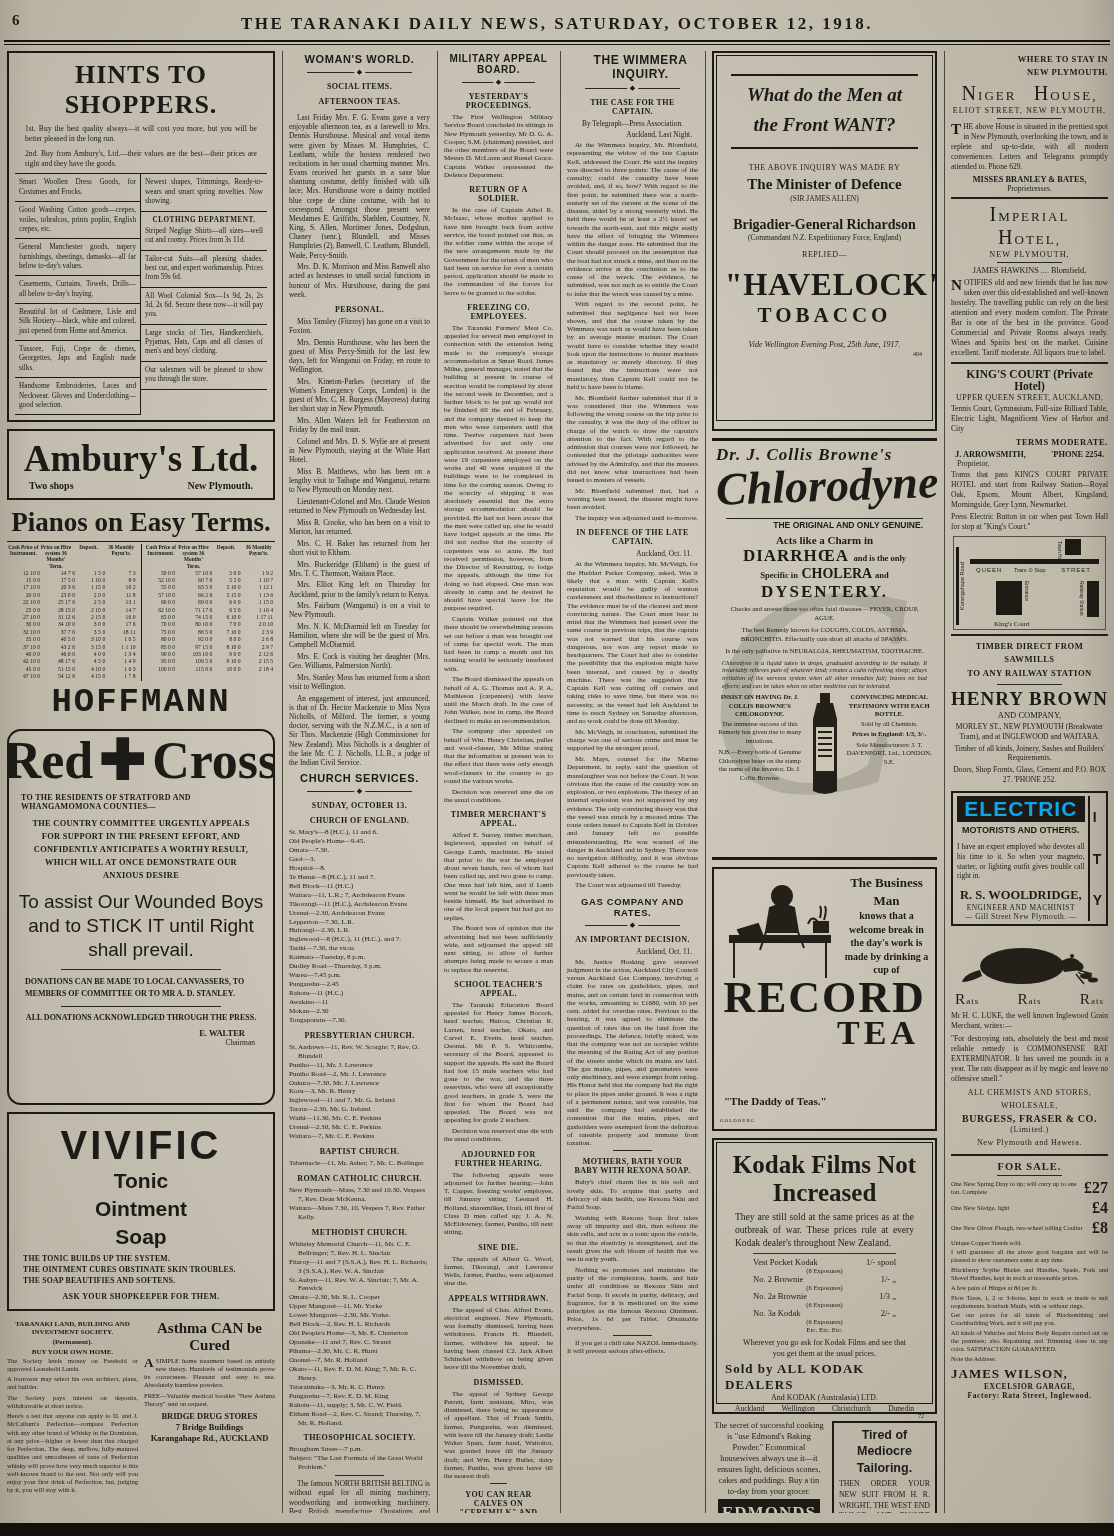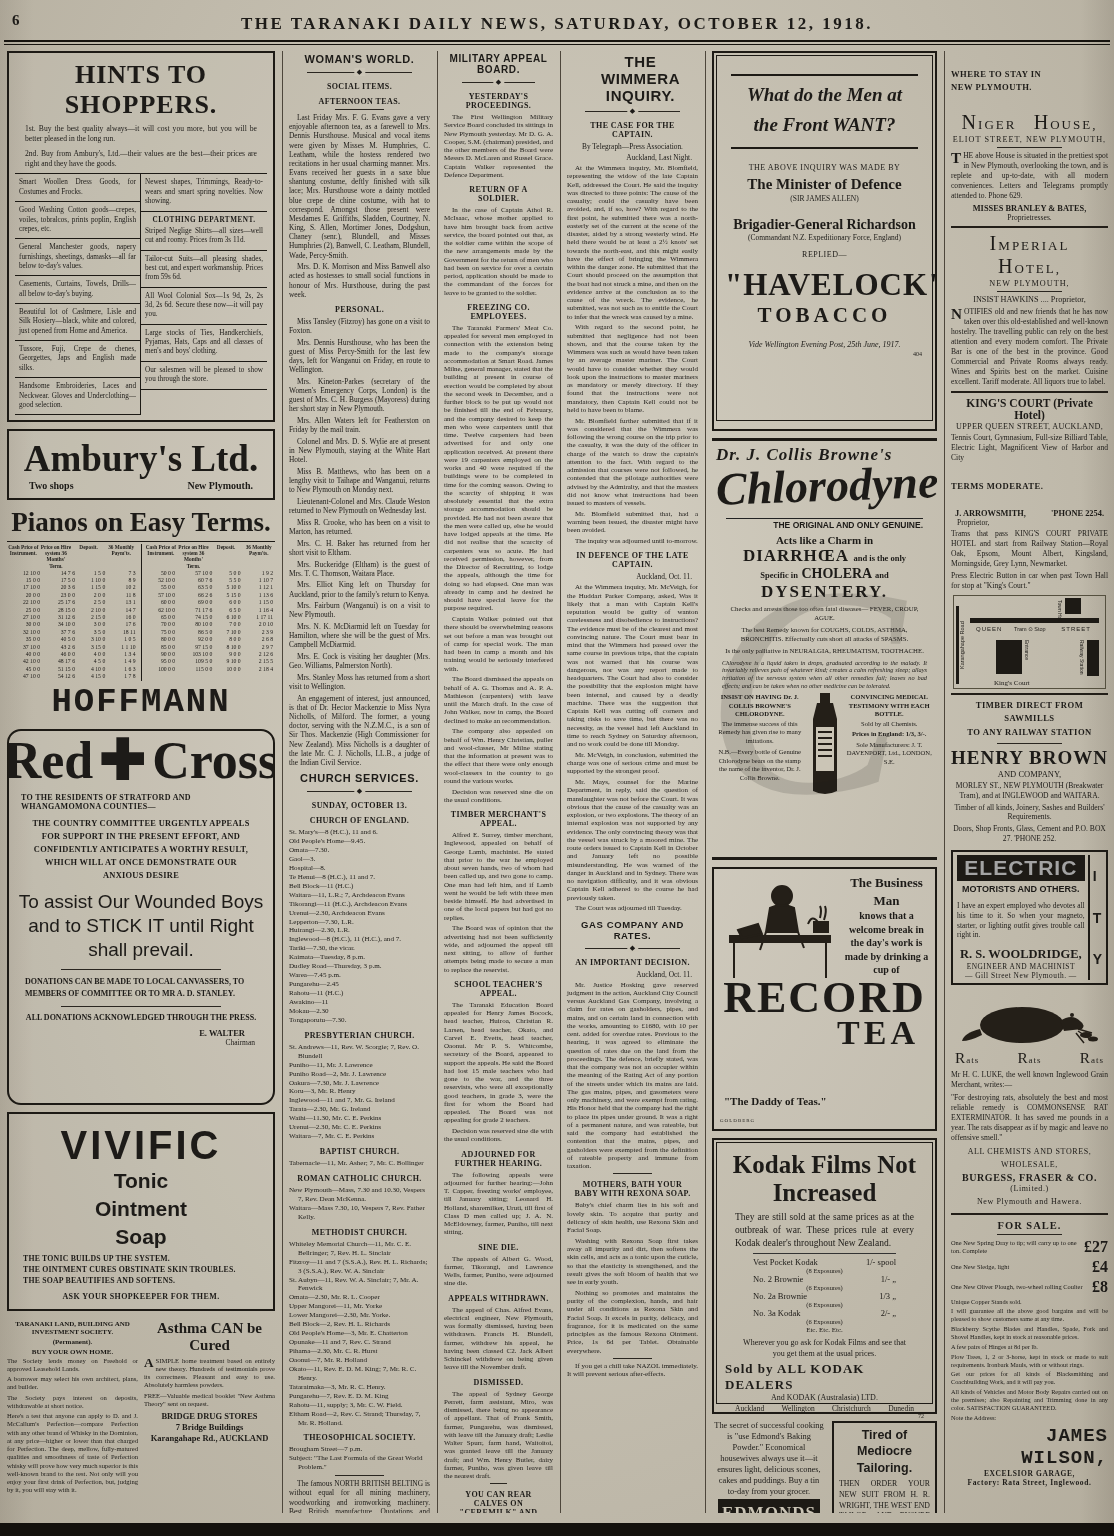--- a/index.html
+++ b/index.html
@@ -135,21 +135,21 @@
     padding:2px 2px;margin:2px 6px;}
   .edm-logo .b1{font-size:17px;letter-spacing:1px;}
   .wri{flex:1;border:2px solid #1d1a15;padding:4px 5px;}
   .wri-t{font-family:"Liberation Sans",sans-serif;font-size:12.5px;font-weight:bold;text-align:center;line-height:1.3;margin-bottom:3px;}
   .wri-p{font-size:7.8px;line-height:1.4;text-align:justify;}
 
   
   .smallcaps-name{font-size:13px;text-align:center;letter-spacing:2px;margin:3px 0 1px;}
   .smallcaps-name .w{display:inline-block;margin:0 6px;}
   .smallcaps-name .w::first-letter{font-size:1.55em;}
-  .c6head{font-size:8.6px;font-weight:bold;text-align:left;letter-spacing:.5px;line-height:1.5;margin:17px 0;}
+  .c6head{font-size:8.6px;font-weight:bold;text-align:right;letter-spacing:.5px;line-height:1.5;margin:2px 0;}
   .c6addr{font-size:8.2px;text-align:center;letter-spacing:1px;margin:1px 0 2px;}
   .c6p{font-size:7.6px;line-height:1.32;text-align:justify;margin:3px 0;}
   .c6prop{font-size:8.4px;font-weight:bold;text-align:center;margin:3px 0 0;}
   .c6propr{font-size:7.6px;text-align:center;margin-bottom:2px;}
   .c6rule{border-top:2px solid #221e18;margin:4px 0;}
   .kc-title{font-size:11.5px;font-weight:bold;text-align:center;margin-top:3px;}
   .kc-line{font-size:7.6px;line-height:1.3;text-align:justify;margin:2px 0;}
   .kc-pair{display:flex;justify-content:space-between;font-size:8.4px;font-weight:bold;padding:0 4px;}
   .kc-map{position:relative;height:92px;border:1px solid #55503f;margin:4px 2px 2px;font-family:"Liberation Sans",sans-serif;}
   .kc-krd{position:absolute;left:2px;top:10px;bottom:4px;width:10px;font-size:5.5px;writing-mode:vertical-rl;transform:rotate(180deg);text-align:center;border-right:3px solid #1d1a15;}
@@ -162,37 +162,37 @@
   .kc-hotel{position:absolute;left:42px;top:44px;width:26px;height:34px;background:#1d1a15;}
   .kc-ent{position:absolute;left:70px;top:44px;font-size:5px;writing-mode:vertical-rl;height:34px;}
   .kc-rail{position:absolute;right:6px;top:44px;width:12px;height:36px;background:#1d1a15;}
   .kc-raill{position:absolute;right:20px;top:44px;font-size:5px;writing-mode:vertical-rl;height:36px;}
   .kc-court{position:absolute;left:40px;bottom:1px;font-size:7px;font-family:"Liberation Serif",serif;}
   .hb-top{font-size:8.6px;font-weight:bold;text-align:center;letter-spacing:.5px;line-height:1.6;margin:4px 0 2px;}
   .hb-name{font-size:19px;font-weight:bold;text-align:center;letter-spacing:1px;}
   .hb-sub{font-size:8.5px;text-align:center;margin-bottom:2px;}
   .elec{border:2px solid #1d1a15;padding:3px 4px;margin:6px 0;display:flex;gap:3px;}
   .elec-main{flex:1;}
-  .elec-word{font-family:"Liberation Sans",sans-serif;font-size:21px;font-weight:bold;text-align:center;letter-spacing:1px;background:#1d1a15;color:#a3a3a3;padding:1px 0;}
+  .elec-word{font-family:"Liberation Sans",sans-serif;font-size:21px;font-weight:bold;text-align:center;letter-spacing:1px;background:#1d1a15;color:#0ea5e9;padding:1px 0;}
   .elec-moto{font-family:"Liberation Sans",sans-serif;font-size:9px;font-weight:bold;text-align:center;margin:3px 0 2px;}
   .elec-p{font-size:7.4px;line-height:1.3;text-align:justify;}
   .elec-n{font-size:12.5px;font-weight:bold;text-align:center;margin-top:3px;}
   .elec-r{font-size:7.4px;text-align:center;letter-spacing:.5px;}
   .elec-ity{display:flex;flex-direction:column;justify-content:space-around;font-family:"Liberation Sans",sans-serif;font-weight:bold;font-size:14px;border-left:2px solid #1d1a15;padding-left:3px;}
   .rats-row{display:flex;justify-content:space-between;padding:0 4px;margin-top:2px;}
   .rats-w{font-size:9px;letter-spacing:1px;}
   .rats-w::first-letter{font-size:1.7em;}
   .chem{font-size:8px;text-align:center;letter-spacing:.6px;line-height:1.6;}
   .chem-f{font-size:10px;font-weight:bold;text-align:center;letter-spacing:.6px;}
   .fs-title{font-size:10.5px;font-weight:bold;text-align:center;letter-spacing:1px;margin:5px 0 2px;}
   .fsitem{display:flex;align-items:center;gap:4px;margin:2px 0;}
   .fsdesc{flex:1;font-size:6.4px;line-height:1.2;}
   .fsprice{font-size:16px;font-weight:bold;}
   .fsnote{font-size:6.3px;line-height:1.25;text-align:justify;margin:2px 0;}
-  .fs-name{font-size:19px;font-weight:bold;text-align:right;letter-spacing:1px;margin-top:3px;font-family:Liberation Mono, monospace;}
+  .fs-name{font-size:13px;font-weight:bold;text-align:left;letter-spacing:1px;margin-top:3px;}
   .fs-g{font-size:7.5px;font-weight:bold;text-align:center;letter-spacing:.6px;}
   .bottom-bar{position:absolute;left:0;right:0;bottom:0;height:13px;background:#14110d;}
   .ill{display:block;margin:0 auto;}
 </style>
 </head>
 <body>
 
 <div class="page">
   <div class="pagenum">6</div>
   <div class="masthead">THE TARANAKI DAILY NEWS, SATURDAY, OCTOBER 12, 1918.</div>
@@ -666,21 +666,21 @@
       <div class="shead">DISMISSED.</div>
       <div>
           <p class="bodyp">The appeal of Sydney George Perrett, farm assistant, Miro, was dismissed, there being no appearance of appellant. That of Frank Smith, farmer, Pungarehu, was dismissed, with leave till the January draft; Leslie Walter Spurr, farm hand, Waitoitoi, was granted leave till the January draft; and Wm. Henry Butler, dairy farmer, Puniho, was given leave till the nearest draft.</p>
         </div>
       <div class="srule"></div>
       <div class="shead">YOU CAN REAR CALVES ON "CEREMILK" AND WATER ALONE.</div>
 
     </div>
 
     <div class="col tight">
-      <div class="colhead" style="font-size:15px;margin-left:16px;">THE WIMMERA INQUIRY.</div>
+      <div class="colhead" style="font-size:12px;margin-left:16px;">THE WIMMERA INQUIRY.</div>
       <div class="orn"></div>
       <div class="shead">THE CASE FOR THE CAPTAIN.</div>
       <div class="byline">By Telegraph—Press Association.</div>
       <div class="dateline">Auckland, Last Night.</div>
       <div>
           <p class="bodyp">At the Wimmera inquiry, Mr. Blomfield, representing the widow of the late Captain Kell, addressed the Court. He said the inquiry was directed to three points: The cause of the casualty; could the casualty have been avoided, and, if so, how? With regard to the first point, he submitted there was a north-easterly set of the current at the scene of the disaster, aided by a strong westerly wind. He held there would be at least a 2½ knots' set towards the north-east, and this might easily have the effect of bringing the Wimmera within the danger zone. He submitted that the Court should proceed on the assumption that the boat had not struck a mine, and then on the evidence arrive at the conclusion as to the cause of the wreck. The evidence, he submitted, was not such as to entitle the Court to infer that the wreck was caused by a mine.</p>
           <p class="bodyp">With regard to the second point, he submitted that negligence had not been shown, and that the course taken by the Wimmera was such as would have been taken by an average master mariner. The Court would have to consider whether they would look upon the instructions to master mariners as mandatory or merely directory. If they found that the instructions were not mandatory, then Captain Kell could not be held to have been to blame.</p>
           <p class="bodyp">Mr. Blomfield further submitted that if it was considered that the Wimmera was following the wrong course on the trip prior to the casualty, it was the duty of the officer in charge of the watch to draw the captain's attention to the fact. With regard to the admission that courses were not followed, he contended that the pilotage authorities were advised by the Admiralty, and that the masters did not know what instructions had been issued to masters of vessels.</p>
           <p class="bodyp">Mr. Blomfield submitted that, had a warning been issued, the disaster might have been avoided.</p>
           <p class="bodyp">The inquiry was adjourned until to-morrow.</p>
@@ -876,21 +876,21 @@
       <p class="c6p dc">THE above House is situated in the prettiest spot in New Plymouth, overlooking the town, and is replete and up-to-date, with all modern conveniences. Letters and Telegrams promptly attended to.  Phone 629.</p>
       <div class="c6prop">MISSES BRANLEY &amp; BATES,</div>
       <div class="c6propr">Proprietresses.</div>
       <div class="c6rule"></div>
       <div class="smallcaps-name">
         <span class="w">IMPERIAL</span>
         <span class="w">HOTEL,</span>
       </div>
       <div class="c6addr">NEW PLYMOUTH,</div>
       <div class="srule"></div>
-      <div class="c6propr" style="font-size:8.2px;">INSIST HAWKINS .... Proprietor,</div>
+      <div class="c6propr" style="font-size:8.2px;">JAMES HAWKINS .... Blomfield,</div>
       <p class="c6p dc">NOTIFIES old and new friends that he has now taken over this old-established and well-known hostelry. The travelling public can rely on the best attention and every modern comfort. The Private Bar is one of the best in the province. Good Commercial and Private Rooms always ready. Wines and Spirits best on the market. Cuisine excellent. Tariff moderate. All liquors true to label.</p>
       <div class="c6rule"></div>
       <div class="kc-title">KING'S COURT (Private Hotel)</div>
       <div class="c6addr" style="letter-spacing:.3px;">UPPER QUEEN STREET, AUCKLAND,</div>
       <p class="kc-line">Tennis Court, Gymnasium, Full-size Billiard Table, Electric Light, Magnificent View of Harbor and City</p>
       <div class="c6head">TERMS MODERATE.</div>
       <div class="kc-pair">
         <span>J. ARROWSMITH,</span>
         <span>'PHONE 2254.</span>
       </div>

